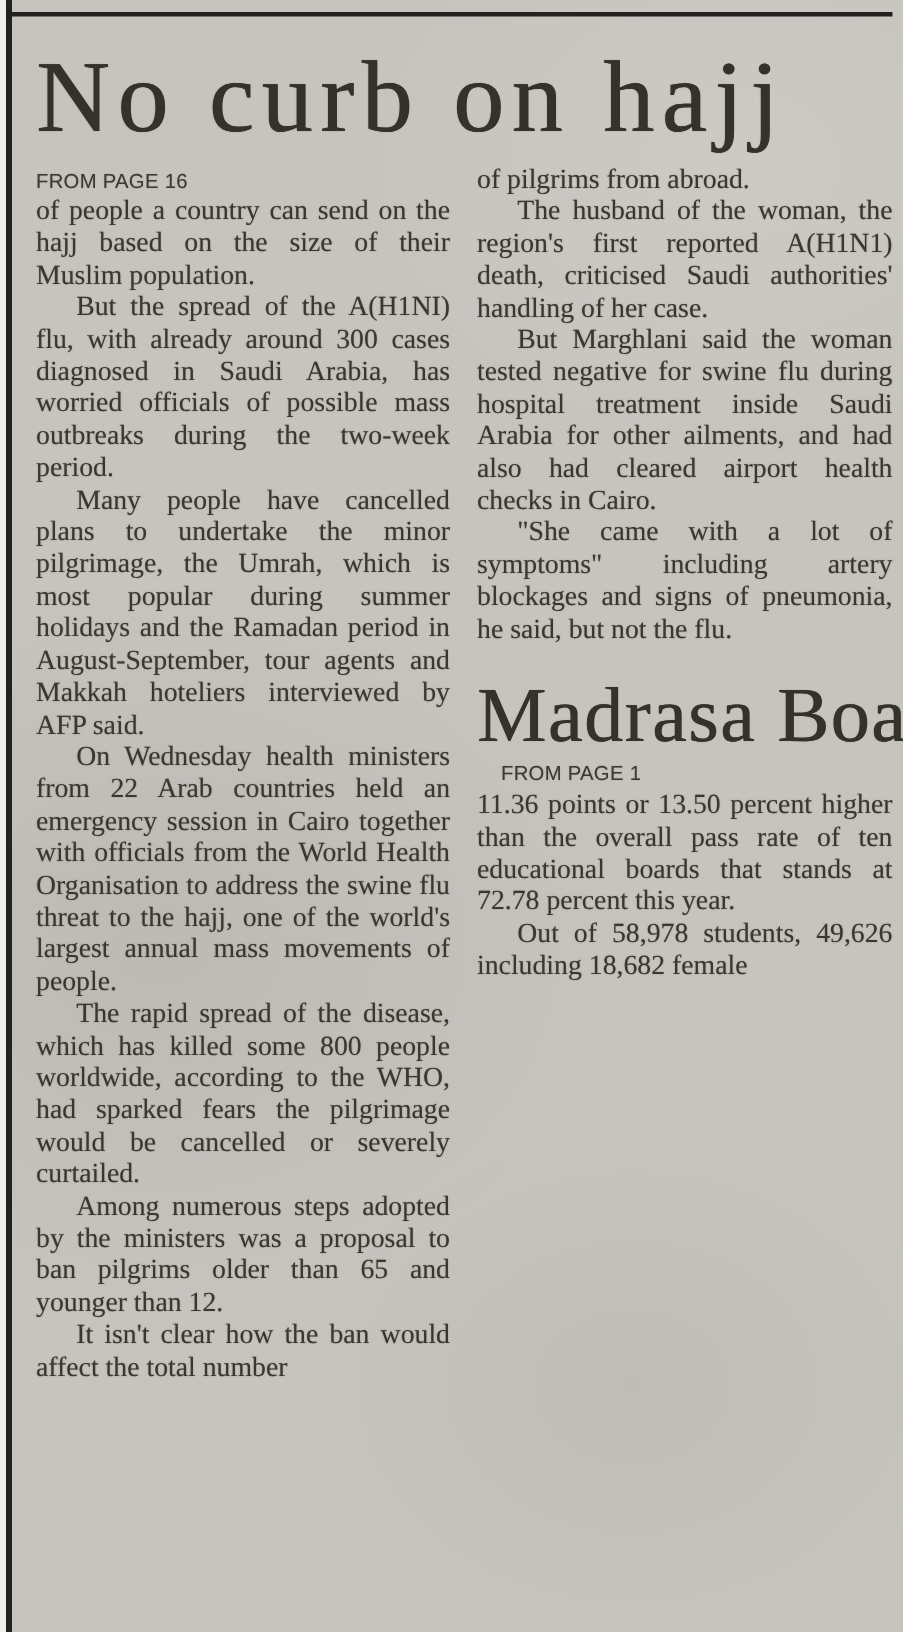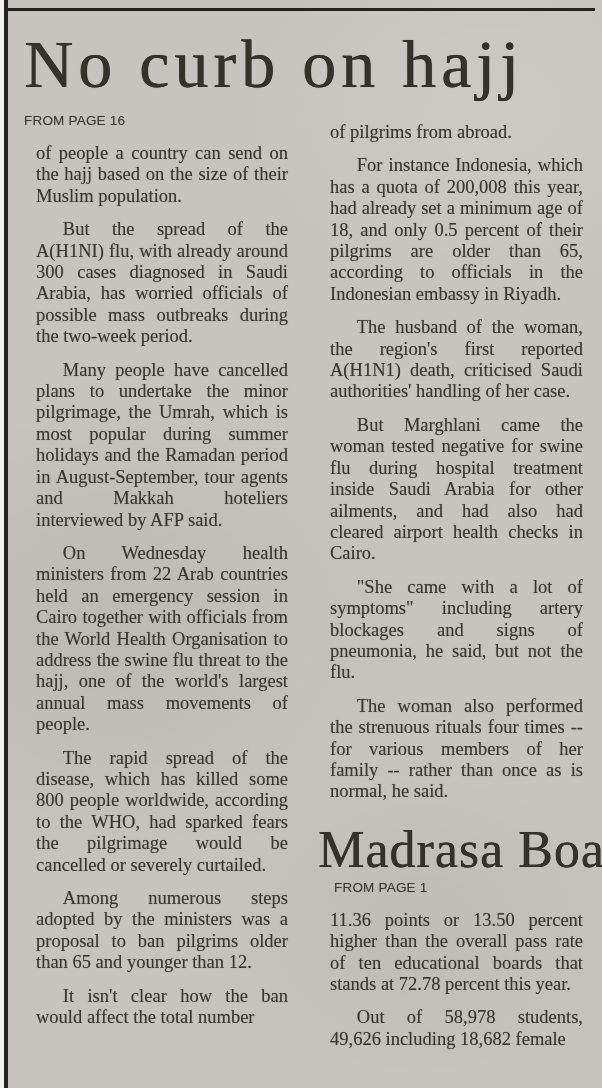--- a/index.html
+++ b/index.html
@@ -67,21 +67,21 @@
 
   .columns {
     display: flex;
     gap: 18px;
     margin-top: 6px;
   }
   .col-left  { width: 276px; }
   .col-right { width: 277px; }
 
   p.body {
-    margin: 12px;
+    margin: 0;
     font-size: 18.5px;
     line-height: 21.4px;
     text-align: justify;
     text-shadow: 0 0 0.9px rgba(58,55,47,0.45);
   }
   p.indent { text-indent: 1.45em; }
 
   .headline2 {
     margin: 24px 0 0 0;
     font-weight: normal;
@@ -113,25 +113,23 @@
         <p class="body indent">But the spread of the A(H1NI) flu, with already around 300 cases diagnosed in Saudi Arabia, has worried officials of possible mass outbreaks during the two-week period.</p>
         <p class="body indent">Many people have cancelled plans to undertake the minor pilgrimage, the Umrah, which is most popular during summer holidays and the Ramadan period in August-September, tour agents and Makkah hoteliers interviewed by AFP said.</p>
         <p class="body indent">On Wednesday health ministers from 22 Arab countries held an emergency session in Cairo together with officials from the World Health Organisation to address the swine flu threat to the hajj, one of the world's largest annual mass movements of people.</p>
         <p class="body indent">The rapid spread of the disease, which has killed some 800 people worldwide, according to the WHO, had sparked fears the pilgrimage would be cancelled or severely curtailed.</p>
         <p class="body indent">Among numerous steps adopted by the ministers was a proposal to ban pilgrims older than 65 and younger than 12.</p>
         <p class="body indent">It isn't clear how the ban would affect the total number</p>
       </div>
 
       <div class="col-right">
         <p class="body">of pilgrims from abroad.</p>
-        <p class="body indent">For instance Indonesia, which has a quota of 200,008 this year, had already set a minimum age of 18, and only 0.5 percent of their pilgrims are older than 65, according to officials in the Indonesian embassy in Riyadh.</p>
         <p class="body indent">The husband of the woman, the region's first reported A(H1N1) death, criticised Saudi authorities' handling of her case.</p>
-        <p class="body indent">But Marghlani came the woman tested negative for swine flu during hospital treatment inside Saudi Arabia for other ailments, and had also had cleared airport health checks in Cairo.</p>
+        <p class="body indent">But Marghlani said the woman tested negative for swine flu during hospital treatment inside Saudi Arabia for other ailments, and had also had cleared airport health checks in Cairo.</p>
         <p class="body indent">"She came with a lot of symptoms" including artery blockages and signs of pneumonia, he said, but not the flu.</p>
-        <p class="body indent">The woman also performed the strenuous rituals four times -- for various members of her family -- rather than once as is normal, he said.</p>
 
         <h2 class="headline2">Madrasa Board</h2>
         <div class="kicker kicker-2">FROM PAGE 1</div>
         <p class="body">11.36 points or 13.50 percent higher than the overall pass rate of ten educational boards that stands at 72.78 percent this year.</p>
         <p class="body indent">Out of 58,978 students, 49,626 including 18,682 female</p>
       </div>
 
     </div>
   </div>
 </div>

